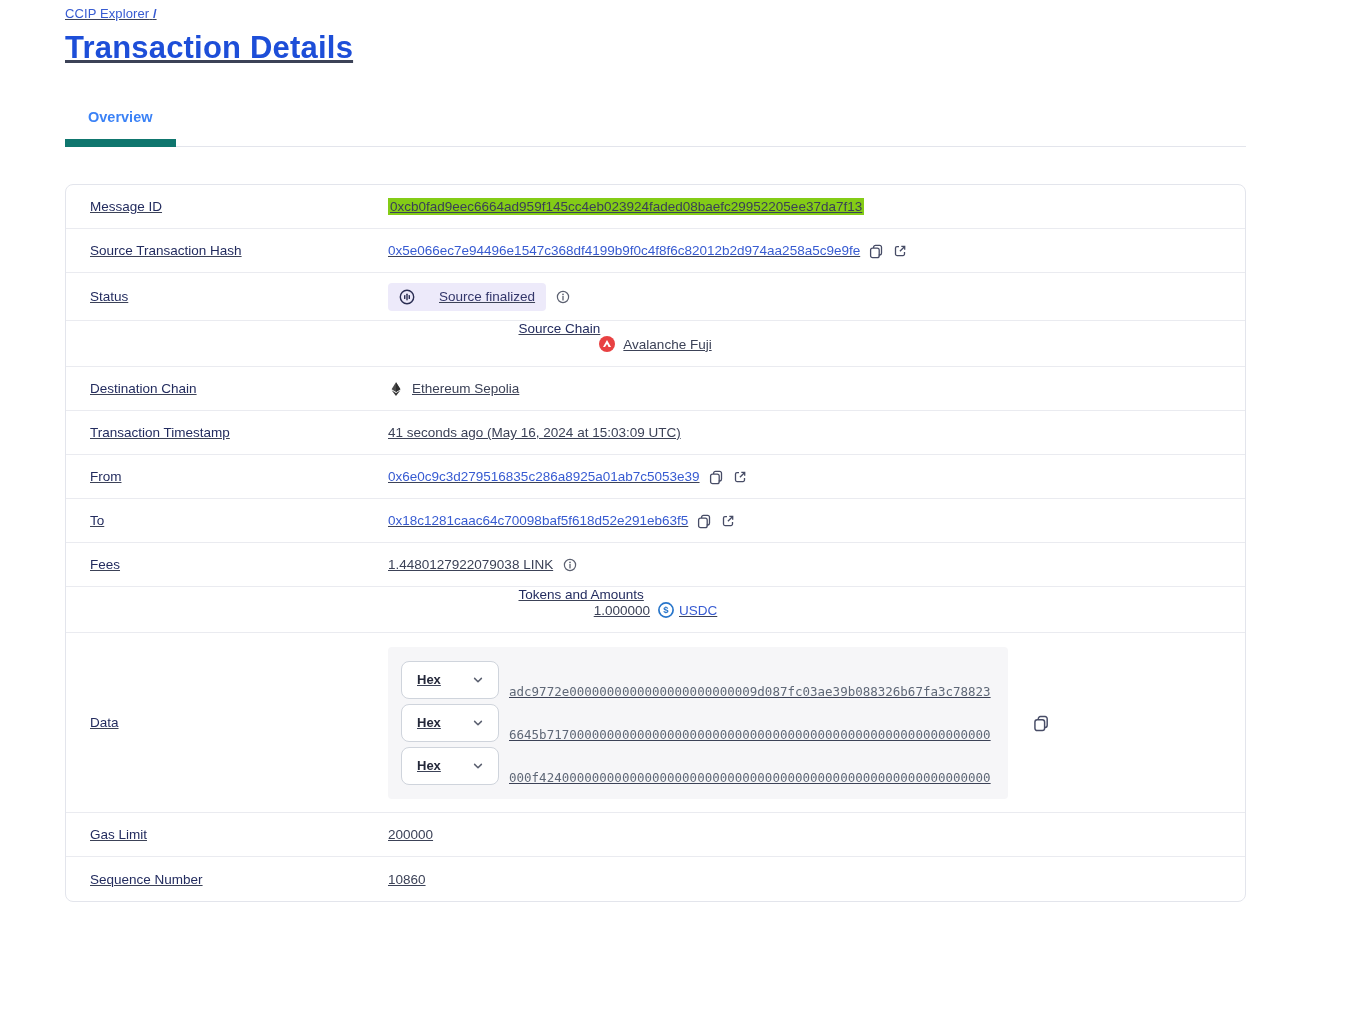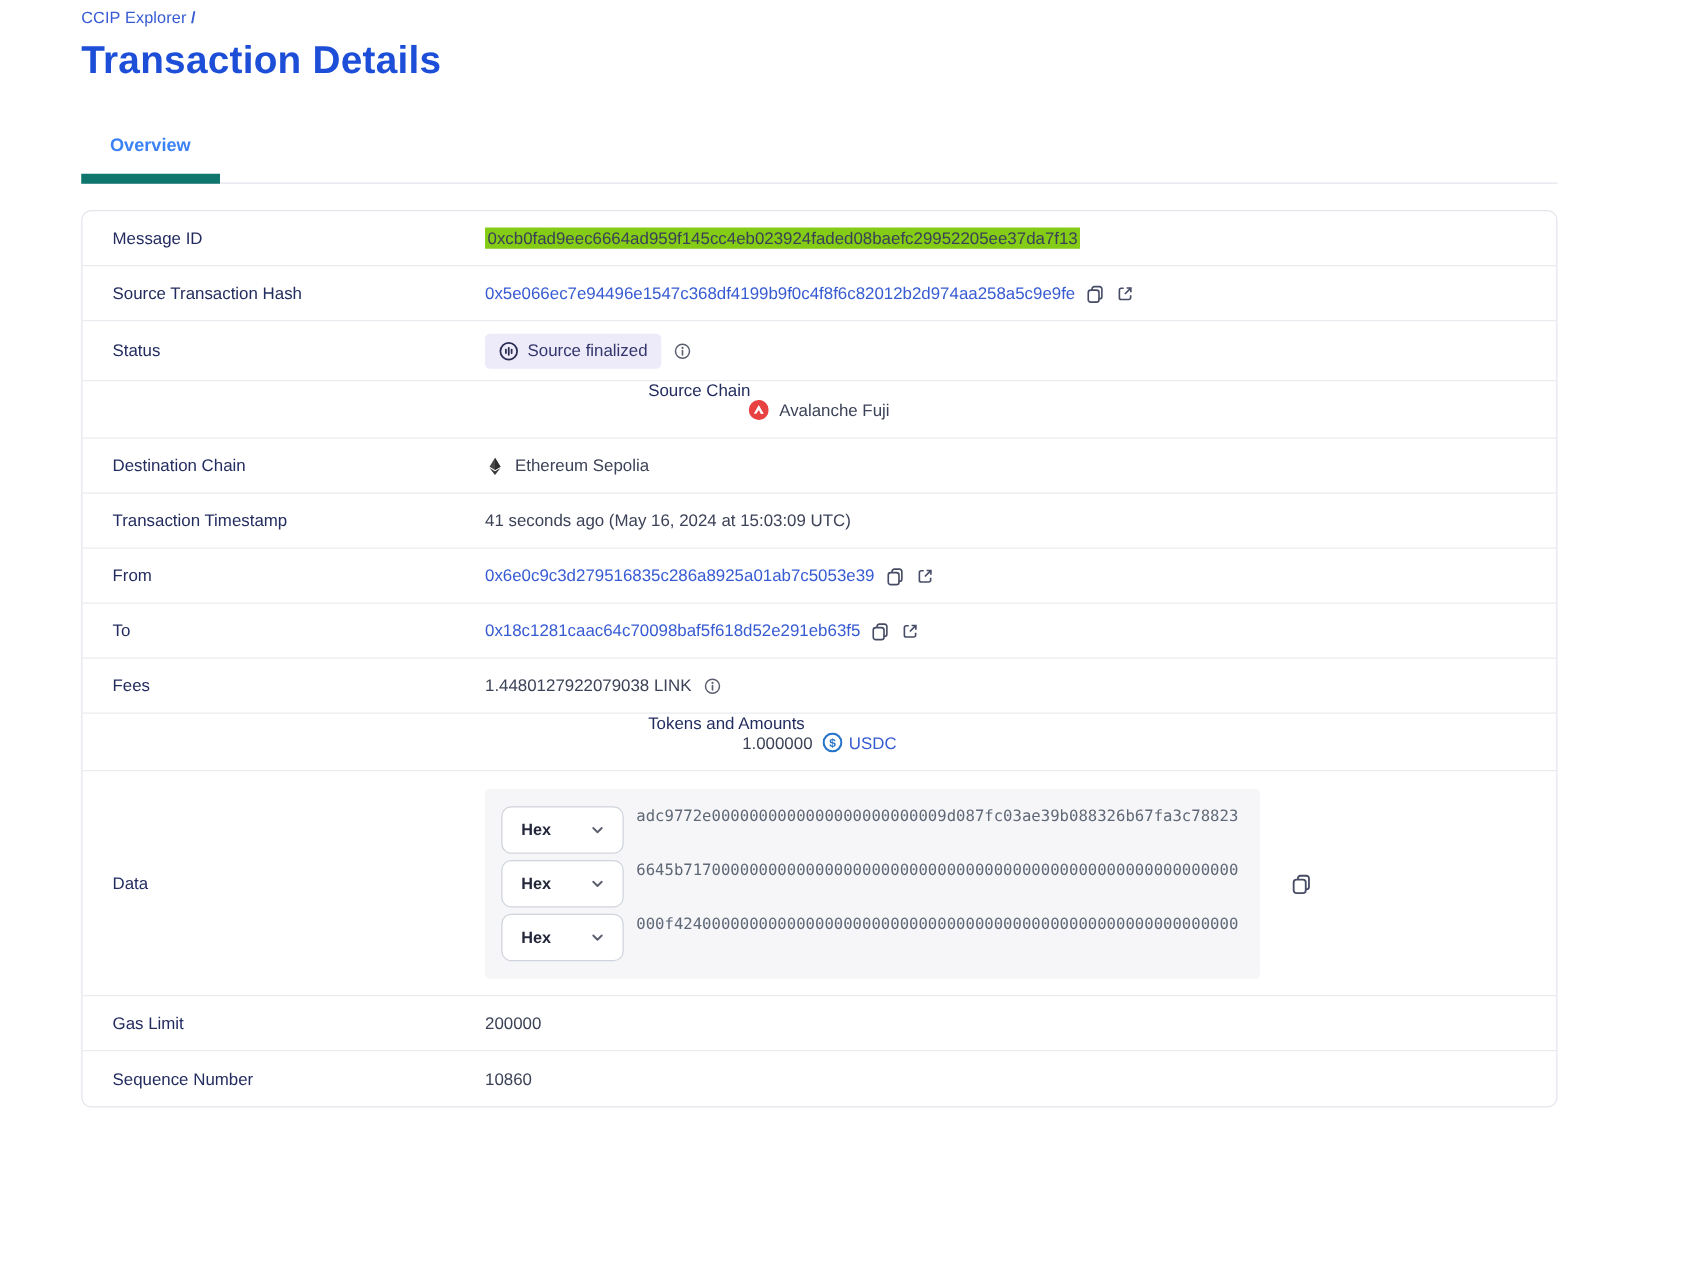--- a/index.html
+++ b/index.html
@@ -4,21 +4,21 @@
 <style>
   * { box-sizing: border-box; }
   html, body { margin: 0; padding: 0; }
   body {
     width: 1354px;
     height: 1012px;
     background: #ffffff;
     font-family: "Liberation Sans", sans-serif;
     color: #3c4257;
   }
-  .page { padding: 6px 6px 0 65px; }
+  .page { padding: 6px 6px 0 65px; text-decoration: underline; }
 
   
   .breadcrumb {
     font-size: 13px;
     font-weight: 700;
     color: #375bd2;
     letter-spacing: 0.1px;
   }
   .page-title {
     margin-top: 9px;
@@ -36,21 +36,21 @@
     font-size: 14.5px;
     font-weight: 700;
     color: #3b82f6;
     border-bottom: 8px solid #0f766e;
     margin-bottom: -1px;
     cursor: pointer;
   }
 
   
   .card {
-    margin-top: 21px;
+    margin-top: 37px;
     width: 1181px;
     border: 1px solid #e3e5ec;
     border-radius: 8px;
     background: #fff;
     overflow: hidden;
   }
   .row {
     display: flex;
     align-items: center;
     min-height: 44px;
@@ -87,21 +87,21 @@
     justify-content: center;
     cursor: pointer;
     color: #474c66;
   }
   .info { color: #5b6070; display: inline-flex; margin-left: 2px; cursor: pointer; }
 
   
   .badge {
     display: inline-flex;
     align-items: center;
-    gap: 7px;
+    gap: 24px;
     background: #edeafa;
     border-radius: 4px;
     padding: 6px 11px;
     font-size: 13.5px;
     color: #33366b;
   }
   .badge svg { color: #2a2d52; }
 
   
   .chain-icon { display: inline-flex; }
@@ -109,21 +109,21 @@
   
   .data-box {
     width: 620px;
     background: #f6f6f8;
     border-radius: 4px;
     padding: 14px 14px 14px 13px;
     display: flex;
     flex-direction: column;
     gap: 5px;
   }
-  .data-line { display: flex; align-items: flex-start; }
+  .data-line { display: flex; align-items: flex-end; }
   .hex-select {
     width: 98px;
     height: 38px;
     background: #ffffff;
     border: 1px solid #cfd4dc;
     border-radius: 8px;
     display: flex;
     align-items: center;
     justify-content: space-between;
     padding: 0 13px 0 15px;

